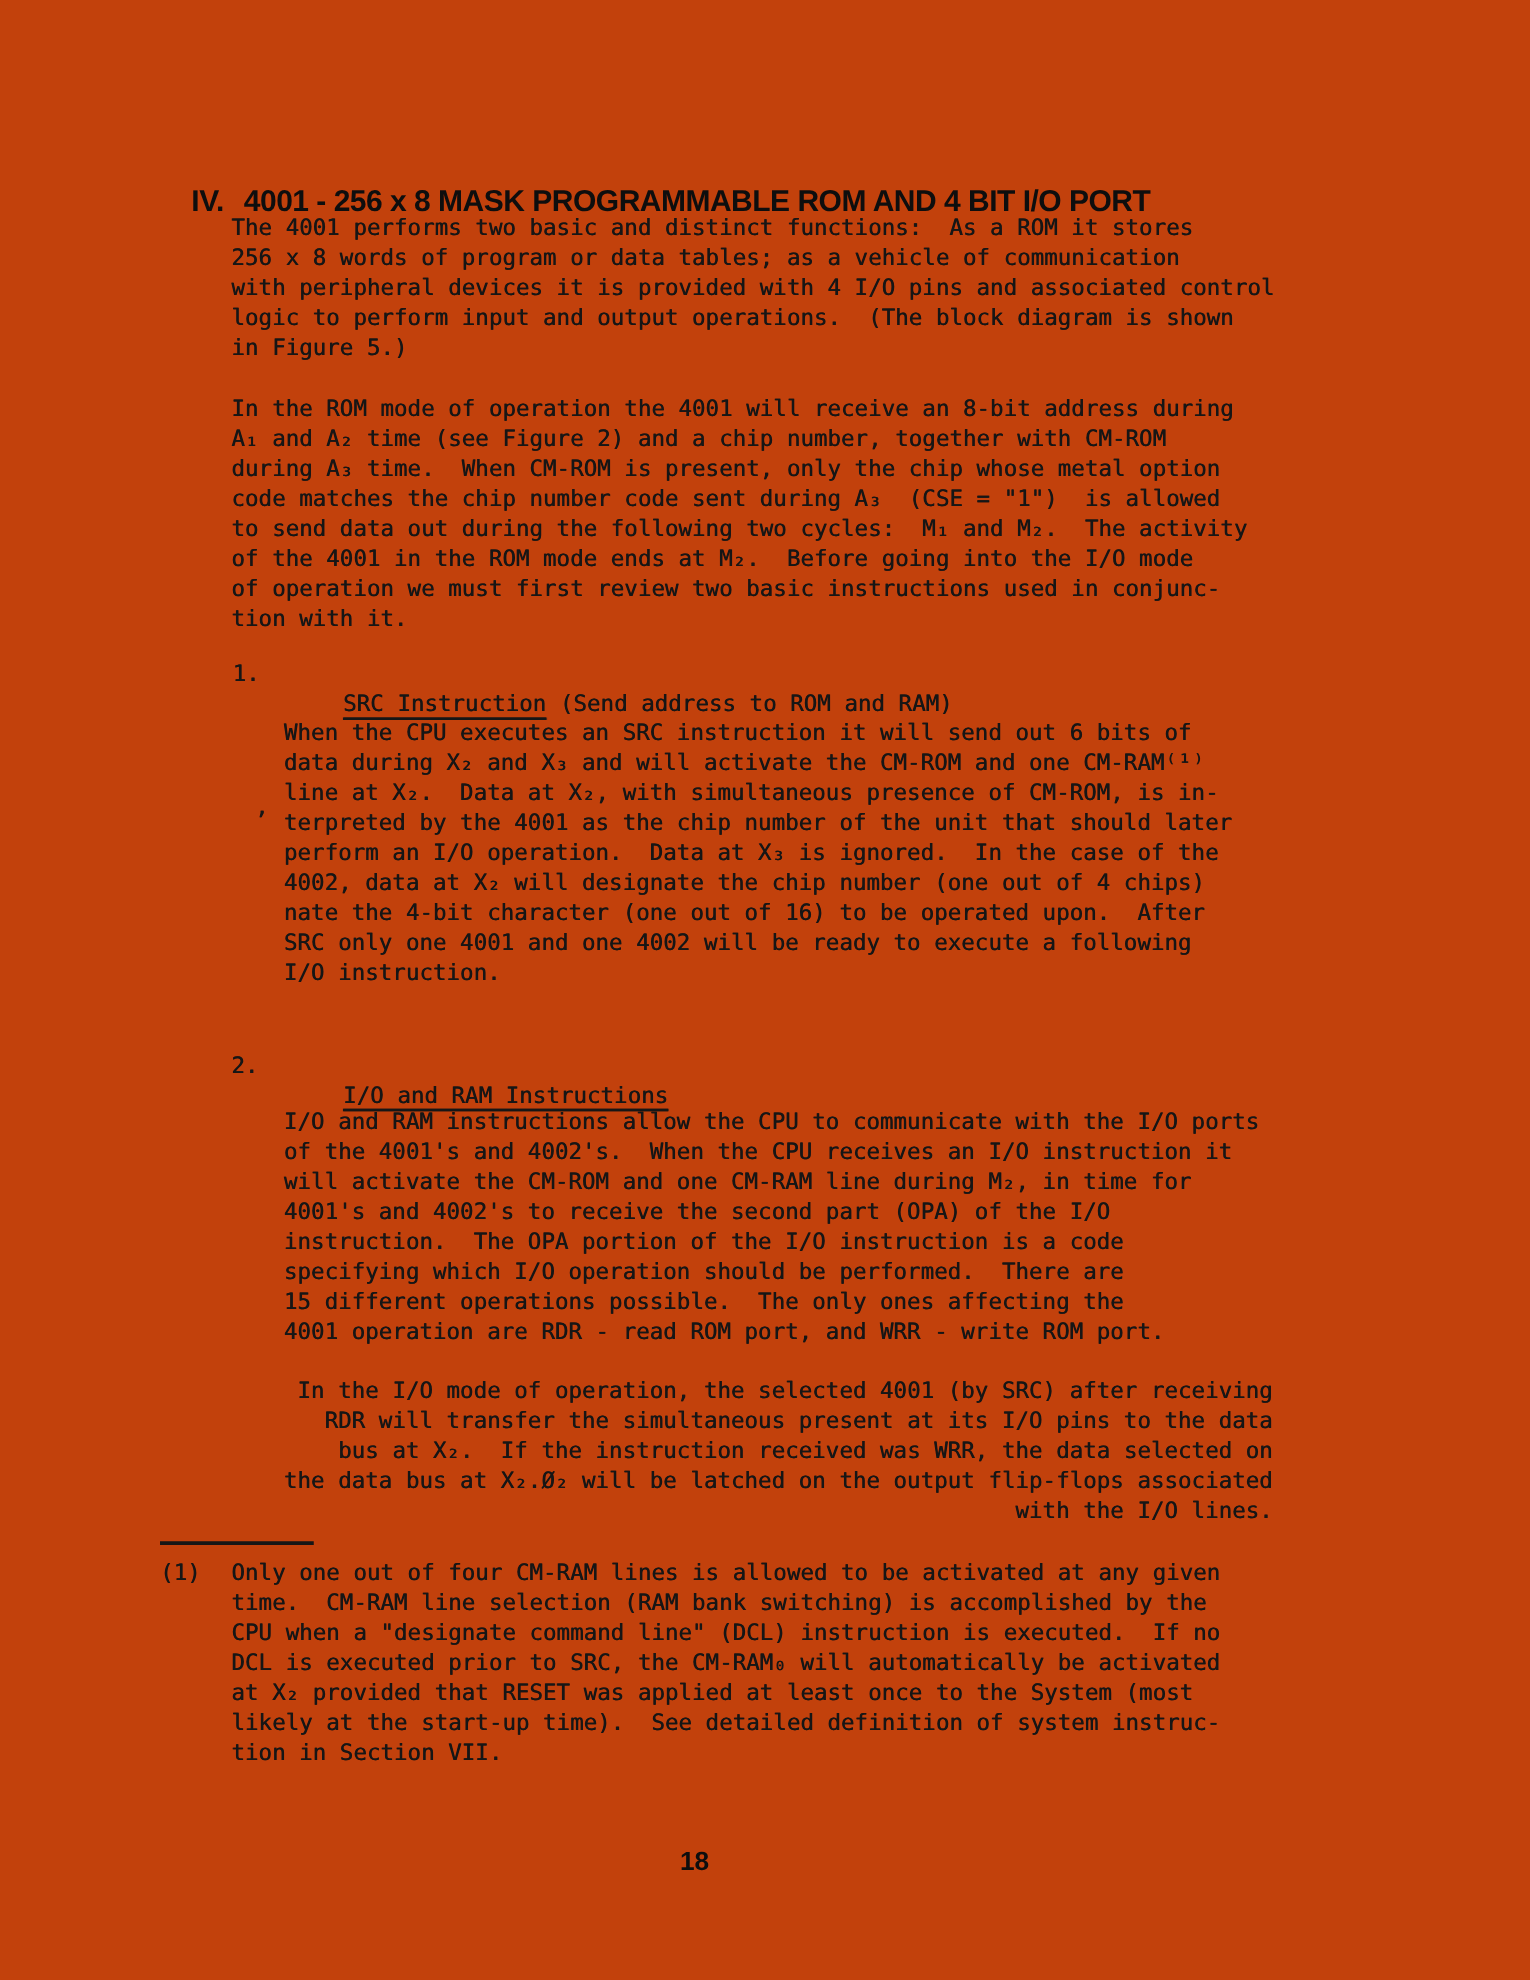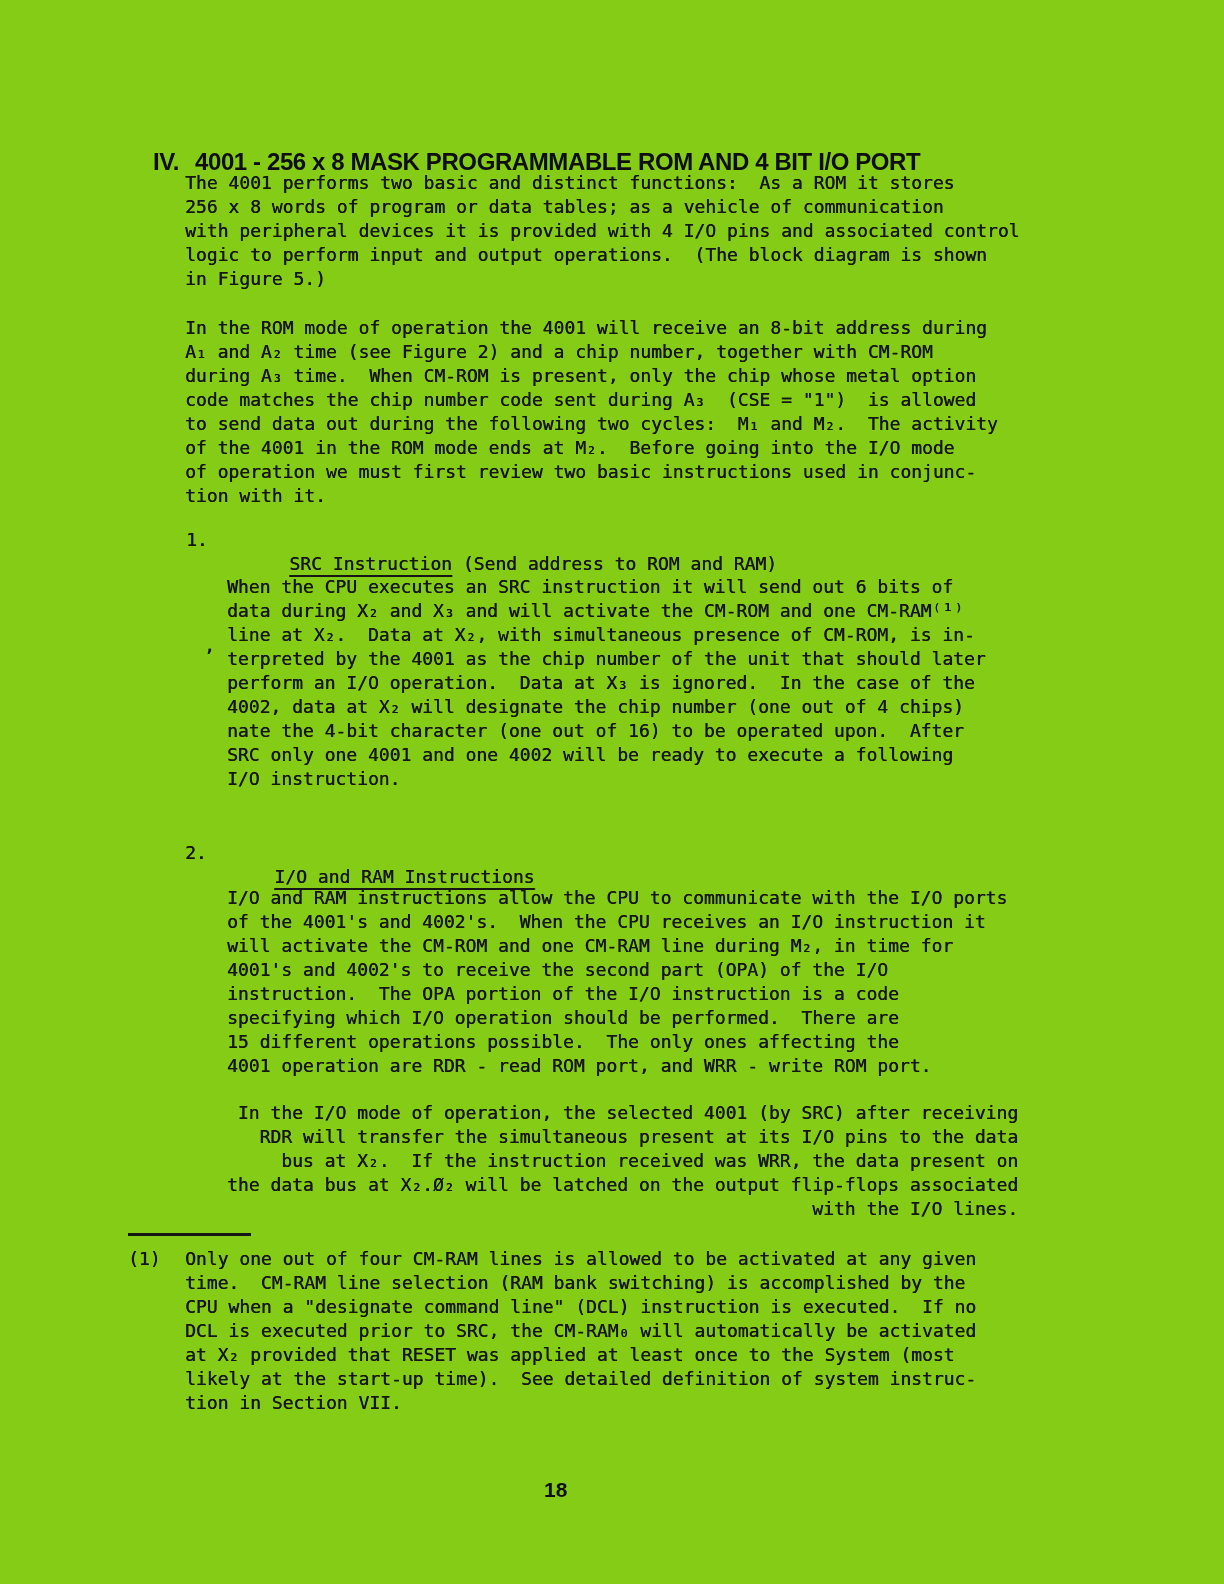--- a/index.html
+++ b/index.html
@@ -1,20 +1,20 @@
 <!DOCTYPE html>
 <html><head>
 <meta charset="utf-8">
 <style>
   html, body { margin: 0; padding: 0; background: #ffffff; }
   .page {
     position: relative;
     width: 1224px;
     height: 1584px;
-    background: #84cc16;
+    background: #c2410c;
     overflow: hidden;
     color: #141414;
   }
   .ln, .mono {
     white-space: pre;
     font-family: "DejaVu Sans Mono", monospace;
     font-size: 18px;
     line-height: 24px;
     color: #161616;
     text-shadow: 0.4px 0 0 currentColor;
@@ -81,21 +81,21 @@
     <div class="ln">A₁ and A₂ time (see Figure 2) and a chip number, together with CM-ROM</div>
     <div class="ln">during A₃ time.  When CM-ROM is present, only the chip whose metal option</div>
     <div class="ln">code matches the chip number code sent during A₃  (CSE = "1")  is allowed</div>
     <div class="ln">to send data out during the following two cycles:  M₁ and M₂.  The activity</div>
     <div class="ln">of the 4001 in the ROM mode ends at M₂.  Before going into the I/O mode</div>
     <div class="ln">of operation we must first review two basic instructions used in conjunc-</div>
     <div class="ln">tion with it.</div>
   </div>
 
   <div class="ln sec-num" style="left:186px; top:528px;">1.</div>
-  <div class="ln sec-title" style="left:246px; top:528px;">
+  <div class="ln sec-title" style="left:231px; top:528px;">
     <span class="u">SRC Instruction</span><span> (Send address to ROM and RAM)</span>
   </div>
 
   <div class="ln artifact">,</div>
 
   <div class="para" style="left:227px; top:575px;">
     <div class="ln">When the CPU executes an SRC instruction it will send out 6 bits of</div>
     <div class="ln">data during X₂ and X₃ and will activate the CM-ROM and one CM-RAM⁽¹⁾</div>
     <div class="ln">line at X₂.  Data at X₂, with simultaneous presence of CM-ROM, is in-</div>
     <div class="ln">terpreted by the 4001 as the chip number of the unit that should later</div>
@@ -118,21 +118,21 @@
     <div class="ln">4001's and 4002's to receive the second part (OPA) of the I/O</div>
     <div class="ln">instruction.  The OPA portion of the I/O instruction is a code</div>
     <div class="ln">specifying which I/O operation should be performed.  There are</div>
     <div class="ln">15 different operations possible.  The only ones affecting the</div>
     <div class="ln">4001 operation are RDR - read ROM port, and WRR - write ROM port.</div>
   </div>
 
   <div class="para" style="left:227px; top:1101px;text-align:right;">
     <div class="ln">In the I/O mode of operation, the selected 4001 (by SRC) after receiving</div>
     <div class="ln">RDR will transfer the simultaneous present at its I/O pins to the data</div>
-    <div class="ln">bus at X₂.  If the instruction received was WRR, the data present on</div>
+    <div class="ln">bus at X₂.  If the instruction received was WRR, the data selected on</div>
     <div class="ln">the data bus at X₂.Ø₂ will be latched on the output flip-flops associated</div>
     <div class="ln">with the I/O lines.</div>
   </div>
 
   <div class="fn-rule"></div>
 
   <div class="ln fn-marker">(1)</div>
   <div class="para" style="left:185px; top:1247px;">
     <div class="ln">Only one out of four CM-RAM lines is allowed to be activated at any given</div>
     <div class="ln">time.  CM-RAM line selection (RAM bank switching) is accomplished by the</div>

